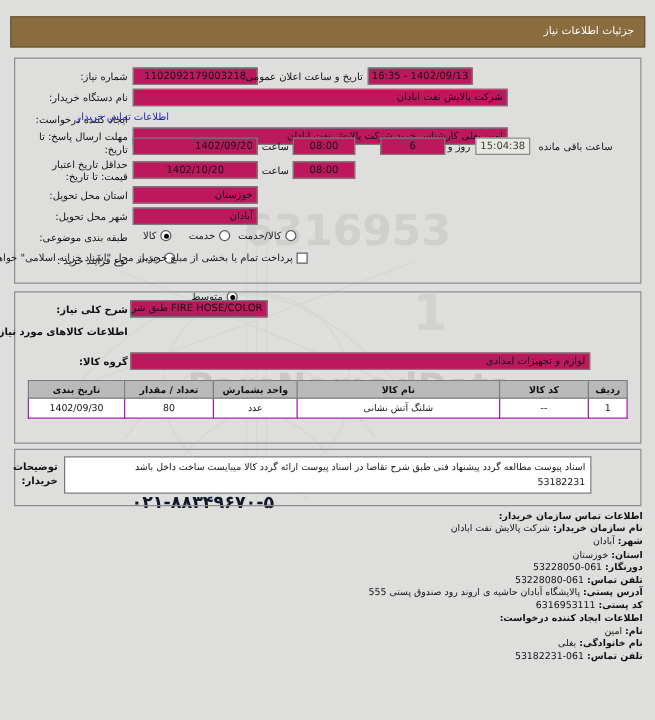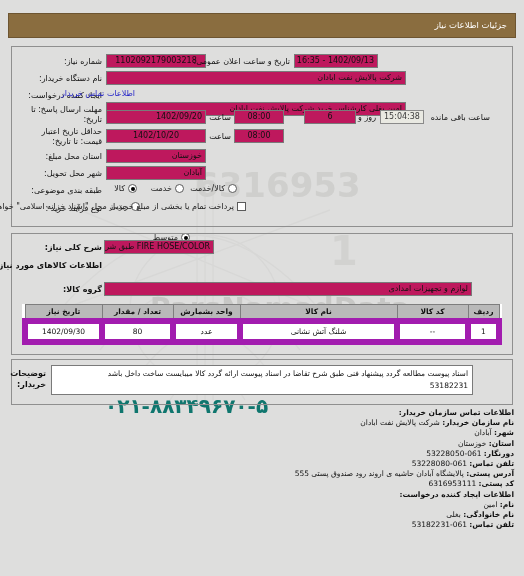--- a/index.html
+++ b/index.html
@@ -41,21 +41,21 @@
   .wm-line2 {
     left: 30px; top: 330px;
     font-size: 17px; color: #c9c9c7;
   }
   .wm-line3 {
     left: 55px; top: 368px;
     font-size: 17px; color: #c9c9c7;
   }
   .wm-phone {
     left: 105px; top: 394px;
-    font-size: 20px; color: #0f766e; font-weight: bold;
+    font-size: 14px; color: #0f172a; font-weight: bold;
     letter-spacing: 1px;
   }
   .wm-num {
     left: 195px; top: 165px;
     font-size: 34px; font-weight: bold; color: #cfcfcd;
   }
   .wm-v1 { left: 330px; top: 228px; font-size: 40px; font-weight: bold; color: #d2d2d0; }
 
   .content { position: relative; z-index: 2; }
 
@@ -163,21 +163,21 @@
     background: #b9b9b9;
     border: 1px solid #7e7e7e;
     color: #111;
     font-weight: bold;
     height: 13px;
     padding: 0 2px;
     text-align: center;
     white-space: nowrap;
   }
   table.items td {
-    border: 6px solid #a21caf;
+    border: 1px solid #a21caf;
     background: #ffffff;
     height: 15px;
     padding: 0 3px;
     text-align: center;
     color: #111;
   }
   td.name-cell { text-align: right; padding-right: 6px; }
 
   .notes-box {
     position: absolute;
@@ -261,21 +261,21 @@
     <div class="fld ctr" style="right:168px; top:110px; width:52px;">6</div>
     <div class="lbl" style="right:148px; top:113px; width:18px;">روز و</div>
     <div class="fld ctr gray" style="right:100px; top:110px; width:44px;">15:04:38</div>
     <div class="lbl" style="right:34px; top:113px; width:62px;">ساعت باقی مانده</div>
 
     <div class="lbl w" style="right:422px; top:127px; width:84px;">حداقل تاریخ اعتبار قیمت: تا تاریخ:</div>
     <div class="fld ctr" style="right:318px; top:129px; width:100px;">1402/10/20</div>
     <div class="lbl" style="right:293px; top:132px; width:22px;">ساعت</div>
     <div class="fld ctr" style="right:240px; top:129px; width:50px;">08:00</div>
 
-    <div class="lbl" style="right:422px; top:152px; width:84px;">استان محل مبلغ:</div>
+    <div class="lbl" style="right:422px; top:152px; width:84px;">استان محل تحویل:</div>
     <div class="fld" style="right:318px; top:149px; width:100px;">خوزستان</div>
 
     <div class="lbl" style="right:422px; top:169px; width:84px;">شهر محل تحویل:</div>
     <div class="fld" style="right:318px; top:166px; width:100px;">آبادان</div>
 
     <div class="lbl" style="right:422px; top:186px; width:84px;">طبقه بندی موضوعی:</div>
     <div class="radio-wrap" style="right:387px; top:184px;">
       <span class="radio on"></span>
       <span class="radio-text">کالا</span>
     </div>
@@ -313,21 +313,21 @@
     <div class="fld" style="right:52px; top:282px; width:368px;">لوازم و تجهیزات امدادی</div>
 
     <table class="items">
       <thead>
         <tr>
           <th style="width:26px;">ردیف</th>
           <th style="width:66px;">کد کالا</th>
           <th>نام کالا</th>
           <th style="width:62px;">واحد بشمارش</th>
           <th style="width:66px;">تعداد / مقدار</th>
-          <th style="width:72px;">تاریخ نیاز</th>
+          <th style="width:72px;">تاریخ بندی</th>
         </tr>
       </thead>
       <tbody>
         <tr>
           <td>1</td>
           <td>--</td>
           <td class="name-cell">شلنگ آتش نشانی</td>
           <td>عدد</td>
           <td>80</td>
           <td>1402/09/30</td>

